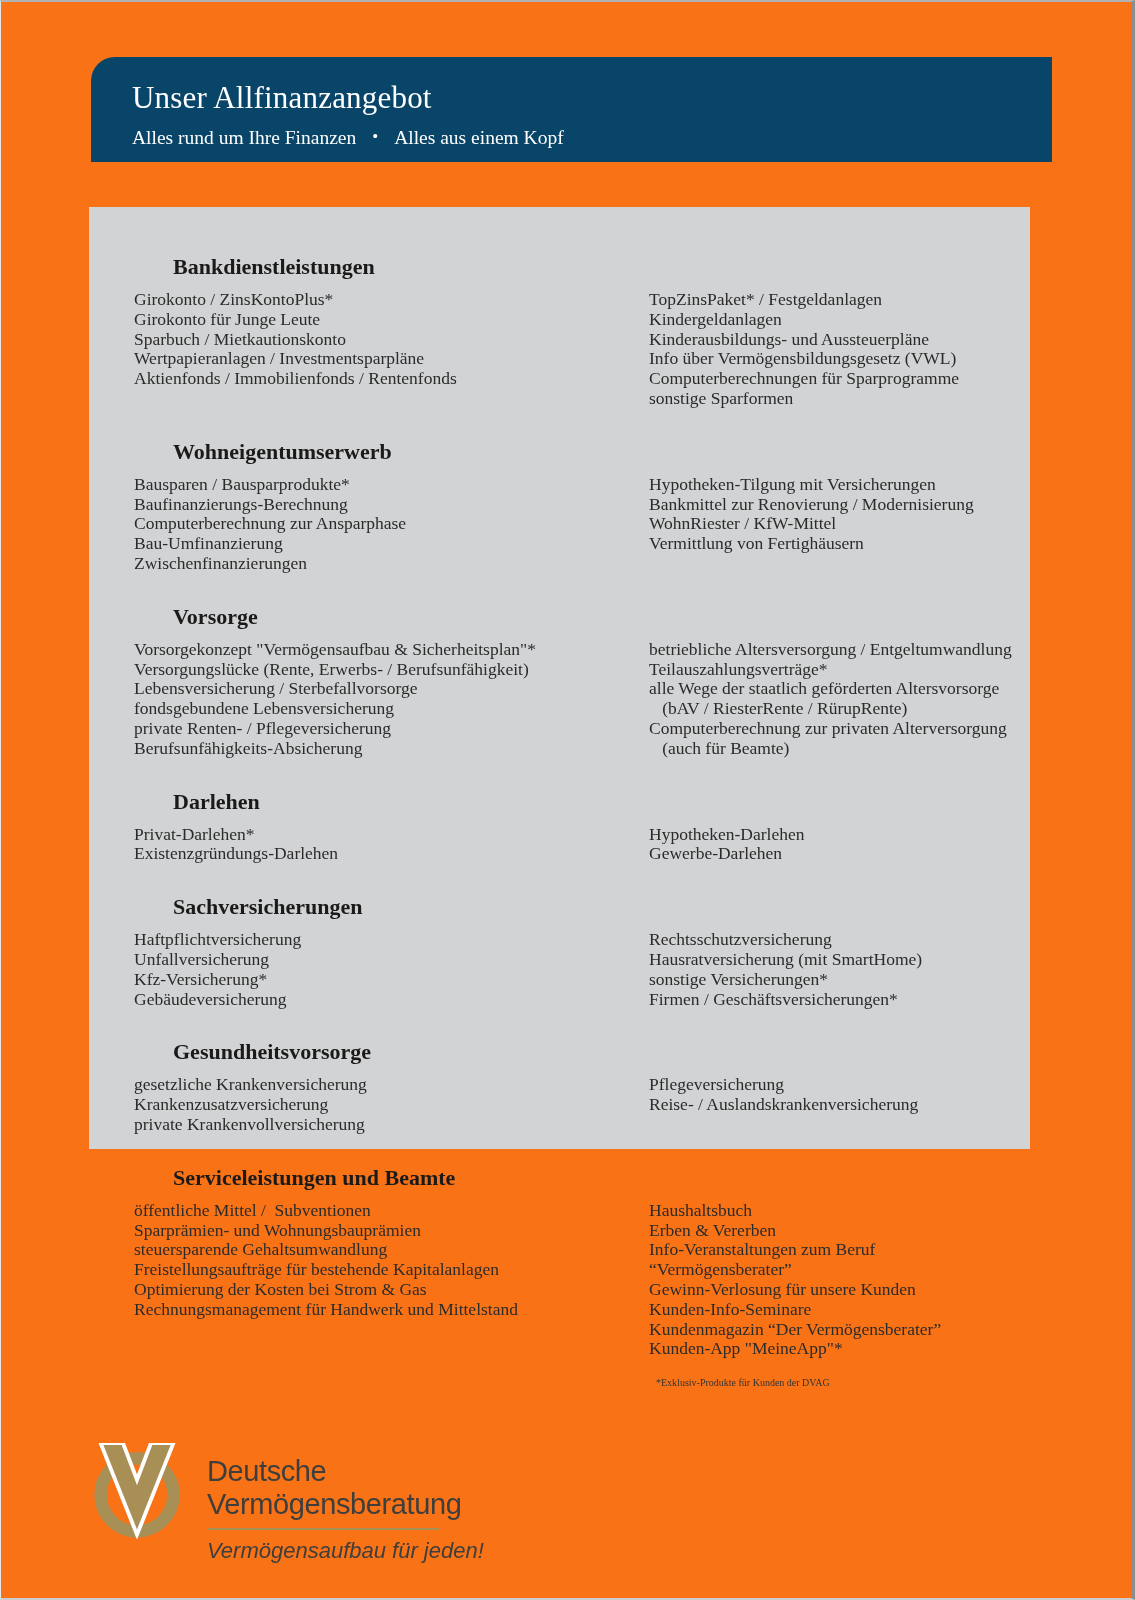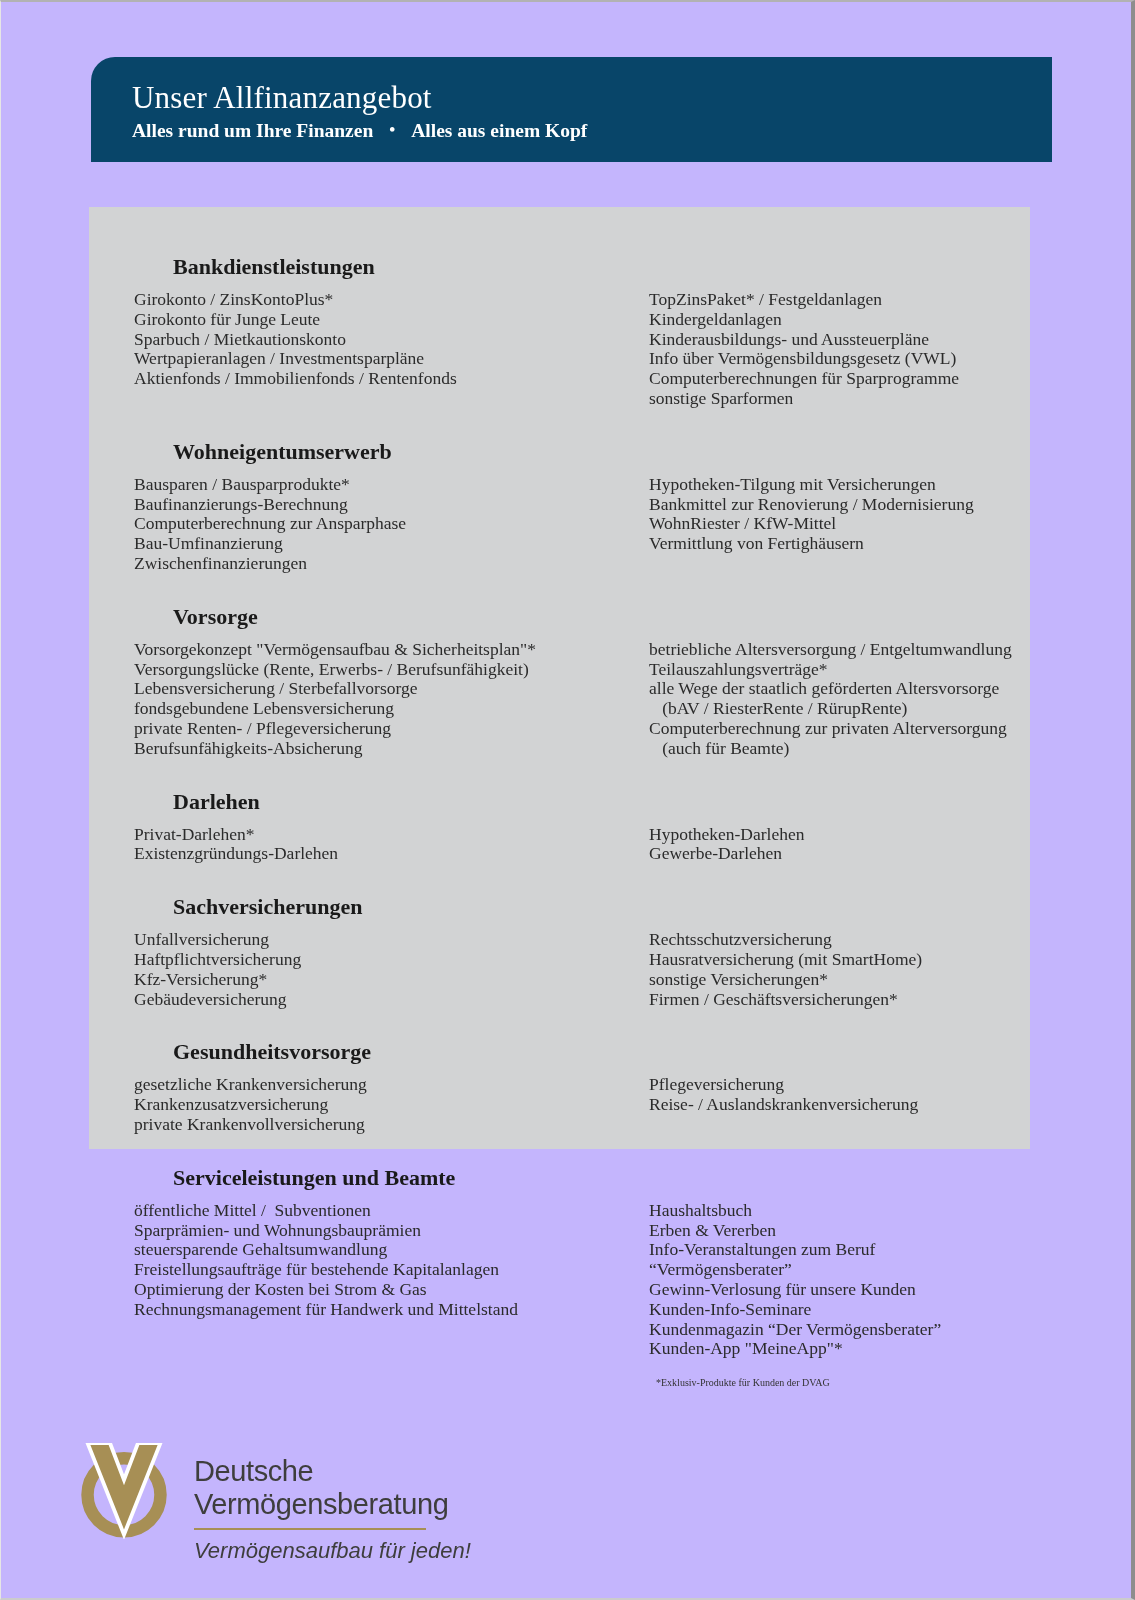--- a/index.html
+++ b/index.html
@@ -13,21 +13,21 @@
   html,body{margin:0;padding:0;}
   body{
     width:1135px;height:1600px;
     background:#ffffff;
     font-family:"Liberation Serif", serif;
     position:relative;
     overflow:hidden;
   }
   .page{
     position:absolute;inset:0;
-    background:#c4b5fd;
+    background:#f97316;
     border-top:2px solid #b2b2b2;
     border-right:4px solid #8d8d8d;
     border-left:1px solid #e6e6e6;
     border-bottom:2px solid #cccccc;
   }
   
   .topbar{
     position:absolute;left:90px;top:55px;
     width:961px;height:105px;
     background:var(--navy);
@@ -36,24 +36,23 @@
     padding:23px 0 0 41px;
   }
   .topbar h1{
     margin:0;
     font-size:31px;
     font-weight:normal;
     line-height:36px;
     letter-spacing:.2px;
   }
   .topbar .subtitle{
-    margin-top:3px;
+    margin-top:10px;
     font-size:19.5px;
     line-height:23px;
-    font-weight:bold;
   }
   .subtitle .dot{margin:0 16px;font-size:17px;position:relative;top:-2px;}
   
   .panel{
     position:absolute;left:88px;top:205px;
     width:941px;height:942px;
     background:var(--panel);
     padding:47px 18px 0 45px;
     color:var(--ink);
   }
@@ -71,21 +70,21 @@
     font-size:17.5px;line-height:19.8px;
     white-space:pre-wrap;
   }
   .footnote{
     margin:18px 0 0 522px;
     font-size:10px;
     color:#333333;
   }
   
   .footer{
-    position:absolute;left:75px;top:1441px;
+    position:absolute;left:88px;top:1441px;
     display:flex;gap:22px;
   }
   .logo-mark{flex:0 0 auto;}
   .logo-text{
     color:var(--logo-ink);
     font-family:"Liberation Sans", sans-serif;
     padding-top:12px;
   }
   .logo-name{
     font-size:29px;line-height:33px;
@@ -140,21 +139,21 @@
     <h2 class="sec-title">Darlehen</h2>
     <div class="cols">
       <ul class="col left"><li>Privat-Darlehen*</li><li>Existenzgründungs-Darlehen</li></ul>
       <ul class="col right"><li>Hypotheken-Darlehen</li><li>Gewerbe-Darlehen</li></ul>
     </div>
   </section>
 
   <section class="section">
     <h2 class="sec-title">Sachversicherungen</h2>
     <div class="cols">
-      <ul class="col left"><li>Unfallversicherung</li><li>Haftpflichtversicherung</li><li>Kfz-Versicherung*</li><li>Gebäudeversicherung</li></ul>
+      <ul class="col left"><li>Haftpflichtversicherung</li><li>Unfallversicherung</li><li>Kfz-Versicherung*</li><li>Gebäudeversicherung</li></ul>
       <ul class="col right"><li>Rechtsschutzversicherung</li><li>Hausratversicherung (mit SmartHome)</li><li>sonstige Versicherungen*</li><li>Firmen / Geschäftsversicherungen*</li></ul>
     </div>
   </section>
 
   <section class="section">
     <h2 class="sec-title">Gesundheitsvorsorge</h2>
     <div class="cols">
       <ul class="col left"><li>gesetzliche Krankenversicherung</li><li>Krankenzusatzversicherung</li><li>private Krankenvollversicherung</li></ul>
       <ul class="col right"><li>Pflegeversicherung</li><li>Reise- / Auslandskrankenversicherung</li></ul>
     </div>

